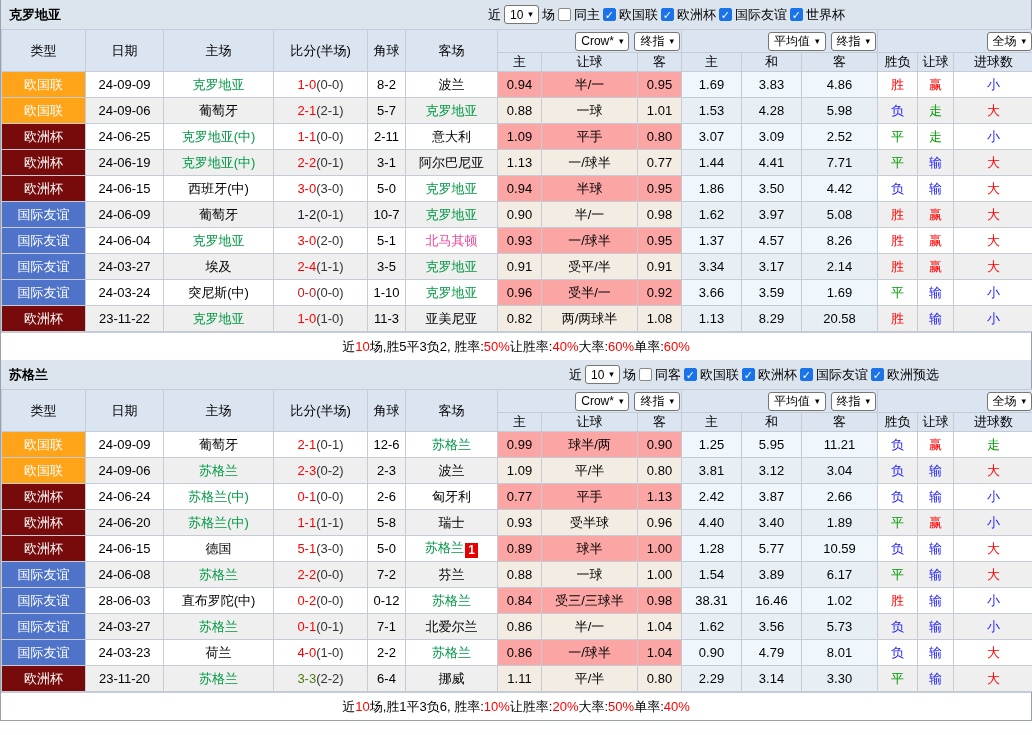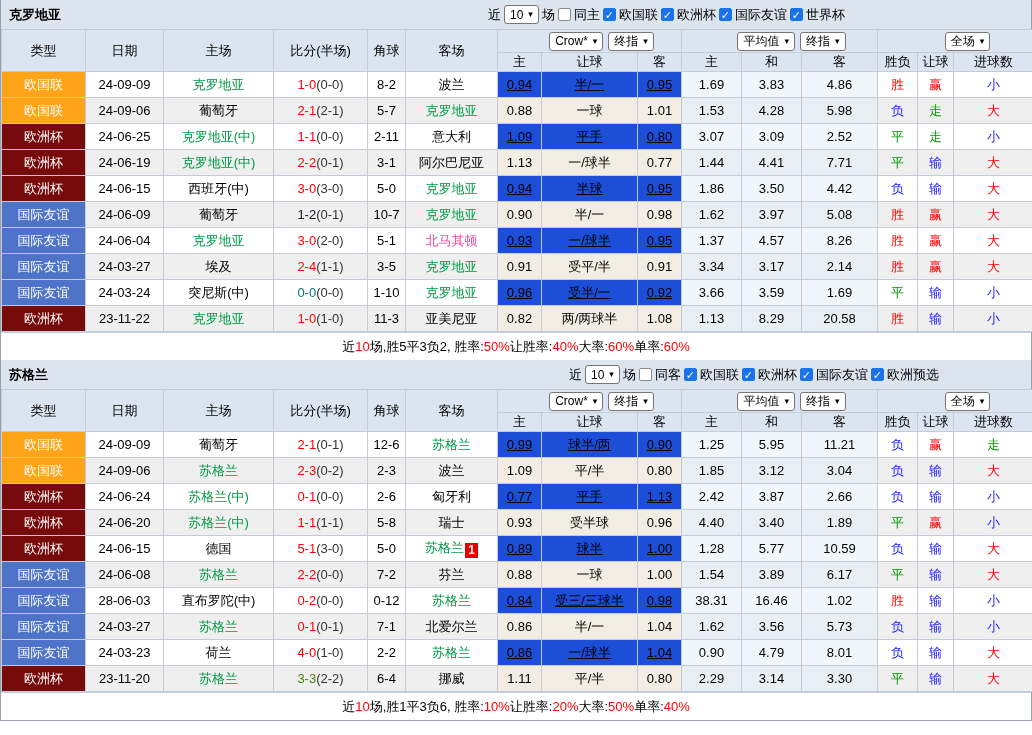--- a/index.html
+++ b/index.html
@@ -37,25 +37,25 @@
     border:1px solid #8b8b8b; border-radius:2px; text-align:center;
     font-size:11px; line-height:12px; cursor:pointer; flex:0 0 auto;
   }
   .cb.checked { background:#1a73e8; border-color:#1a73e8; color:#fff; font-weight:bold; }
 
   
   table { border-collapse:collapse; table-layout:fixed; width:1032px; font-size:13px; }
   th, td { border:1px solid #c6ccd6; text-align:center; padding:0 1px; white-space:nowrap; overflow:hidden; }
   thead th { background:#dbe5f1; font-weight:normal; height:19px; }
   thead tr.sel-row th { height:23px; }
-  .sel-group { display:flex; justify-content:center; align-items:center; gap:5px;padding-left:24px; }
+  .sel-group { display:flex; justify-content:flex-end; align-items:center; gap:5px;padding-left:24px; }
   tbody td { height:26px; }
   tr.odd  td { background:#ffffff; }
   tr.even td { background:#efefef; }
-  tr.odd  td.c-crow { background:#1d4ed8;text-decoration:underline; }
+  tr.odd  td.c-crow { background:#fca5a5; }
   tr.even td.c-crow { background:#f3ece2; }
   tr.odd  td.c-avg  { background:#eff7fc; }
   tr.even td.c-avg  { background:#e7eff5; }
   td.c-type { color:#fff; }
   .score-half { color:#333; }
   .red-badge {
     display:inline-block; background:#e60000; color:#fff; font-size:12px; font-weight:bold;
     width:13px; height:15px; line-height:15px; margin-left:1px; vertical-align:-2px; text-align:center;
   }
   
@@ -296,21 +296,21 @@
               <td class="c-avg">3.17</td>
               <td class="c-avg">2.14</td>
               <td class="c-res" style="color: rgb(255, 0, 0);">胜</td>
               <td class="c-res" style="color: rgb(255, 0, 0);">赢</td>
               <td class="c-res" style="color: rgb(255, 0, 0);">大</td>
             </tr>
             <tr class="odd">
               <td class="c-type" style="background: rgb(78, 115, 200);">国际友谊</td>
               <td>24-03-24</td>
               <td style="color: rgb(0, 0, 0);">突尼斯(中)</td>
-              <td><span class="score-main" style="color: #0f766e;">0-0</span><span class="score-half">(0-0)</span></td>
+              <td><span class="score-main" style="color: #b91c1c;">0-0</span><span class="score-half">(0-0)</span></td>
               <td>1-10</td>
               <td><span style="color: rgb(0, 153, 68);">克罗地亚</span></td>
               <td class="c-crow">0.96</td>
               <td class="c-crow">受半/一</td>
               <td class="c-crow">0.92</td>
               <td class="c-avg">3.66</td>
               <td class="c-avg">3.59</td>
               <td class="c-avg">1.69</td>
               <td class="c-res" style="color: rgb(0, 153, 0);">平</td>
               <td class="c-res" style="color: rgb(34, 34, 255);">输</td>
@@ -462,21 +462,21 @@
             <tr class="even">
               <td class="c-type" style="background: rgb(255, 163, 24);">欧国联</td>
               <td>24-09-06</td>
               <td style="color: rgb(0, 153, 68);">苏格兰</td>
               <td><span class="score-main" style="color: rgb(255, 0, 0);">2-3</span><span class="score-half">(0-2)</span></td>
               <td>2-3</td>
               <td><span style="color: rgb(0, 0, 0);">波兰</span></td>
               <td class="c-crow">1.09</td>
               <td class="c-crow">平/半</td>
               <td class="c-crow">0.80</td>
-              <td class="c-avg">1.85</td>
+              <td class="c-avg">3.81</td>
               <td class="c-avg">3.12</td>
               <td class="c-avg">3.04</td>
               <td class="c-res" style="color: rgb(34, 34, 255);">负</td>
               <td class="c-res" style="color: rgb(34, 34, 255);">输</td>
               <td class="c-res" style="color: rgb(255, 0, 0);">大</td>
             </tr>
             <tr class="odd">
               <td class="c-type" style="background: rgb(119, 11, 11);">欧洲杯</td>
               <td>24-06-24</td>
               <td style="color: rgb(0, 153, 68);">苏格兰(中)</td>

